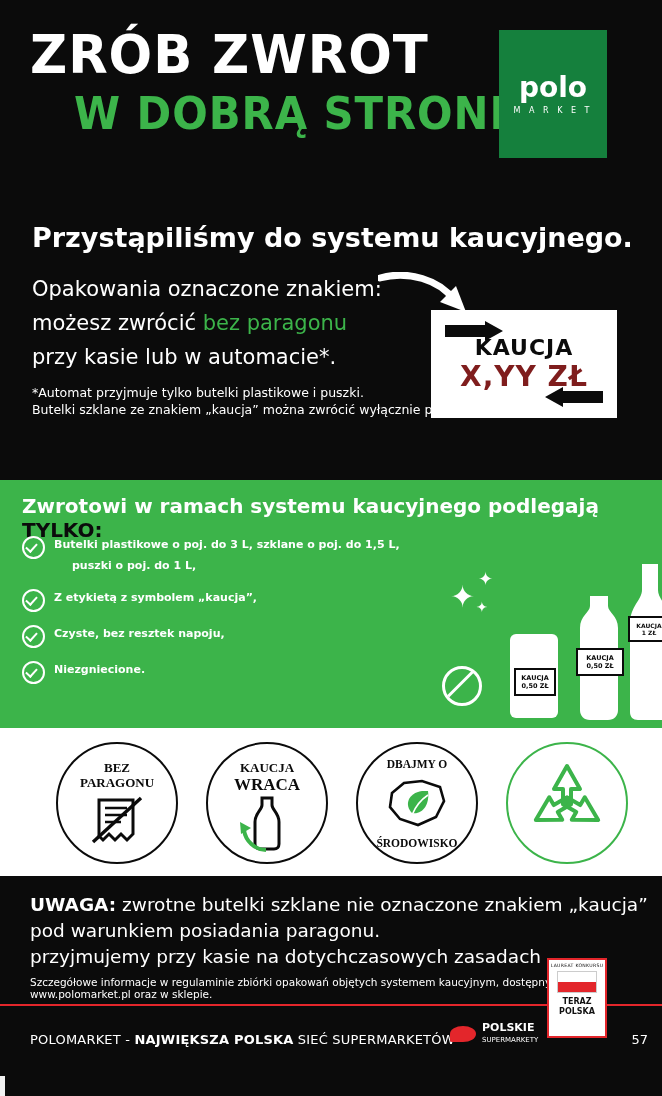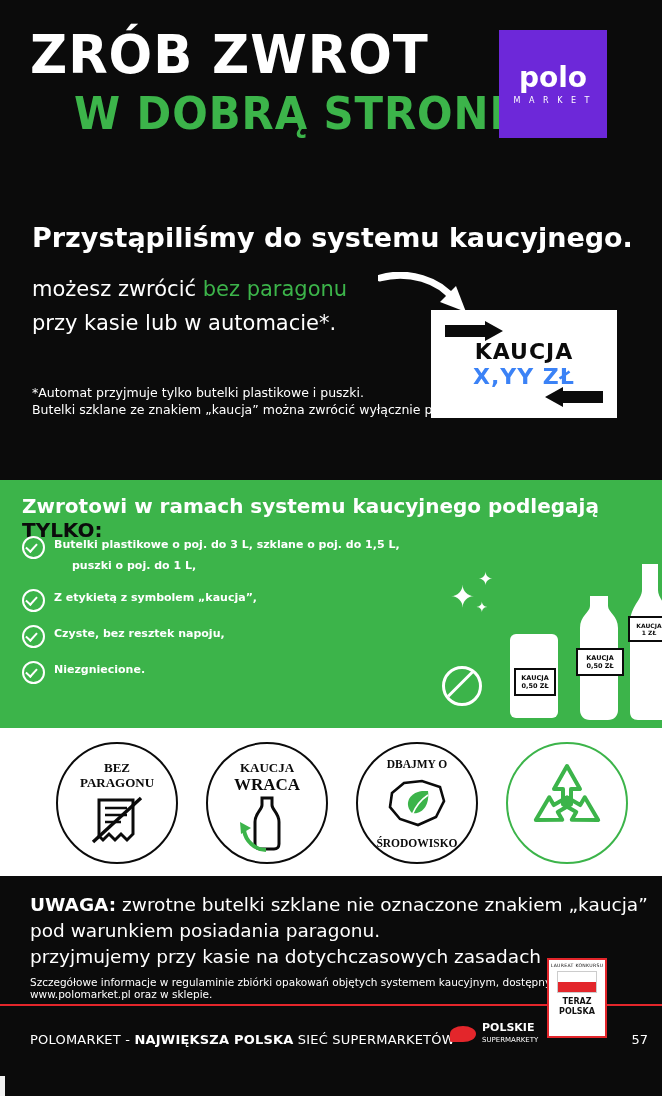--- a/index.html
+++ b/index.html
@@ -42,22 +42,22 @@
     font-weight:bold;
     letter-spacing:1px;
     line-height:1;
     font-family:"DejaVu Sans", sans-serif;
     transform:scaleX(0.95);
     transform-origin:left top;
   }
   .logo-box{
     position:absolute;
     right:55px;top:30px;
-    width:108px;height:108px;
-    background:#6d28d9;
+    width:108px;height:128px;
+    background:#15803d;
     display:flex;
     flex-direction:column;
     align-items:center;
     justify-content:center;
   }
   .logo-word{
     color:#ffffff;
     font-size:28px;
     font-weight:bold;
     letter-spacing:0px;
@@ -127,22 +127,22 @@
     justify-content:center;
   }
   .kaucja-t1{
     color:#0b0b0b;
     font-size:22px;
     font-weight:bold;
     letter-spacing:1px;
     font-family:"DejaVu Sans", sans-serif;
   }
   .kaucja-t2{
-    color:#3b82f6;
-    font-size:22px;
+    color:#7f1d1d;
+    font-size:28px;
     font-weight:bold;
     letter-spacing:1px;
     font-family:"DejaVu Sans", sans-serif;
   }
   .arw{position:absolute;}
   .arw-top{top:7px;left:10px;}
   .arw-bot{bottom:7px;right:10px;}
 
   
   .green-sec{
@@ -356,20 +356,21 @@
       <div class="logo-word">
         <span>polo</span>
       </div>
       <div class="logo-sub">M A R K E T</div>
     </div>
   </div>
 
   <div class="intro">
     <div class="intro-head">Przystąpiliśmy do systemu kaucyjnego.</div>
     <div class="intro-lines">
+      <div>Opakowania oznaczone znakiem:</div>
       <div>
         <span>możesz zwrócić </span><span class="green">bez paragonu</span>
       </div>
       <div>przy kasie lub w automacie*.</div>
     </div>
 
     <svg class="arrow-curve" viewBox="0 0 90 46">
       <path d="M2 6 C 30 -2, 62 8, 76 28" stroke="#ffffff" stroke-width="7" fill="none" stroke-linecap="round"></path>
       <polygon points="88,40 62,30 78,14" fill="#ffffff"></polygon>
     </svg>

